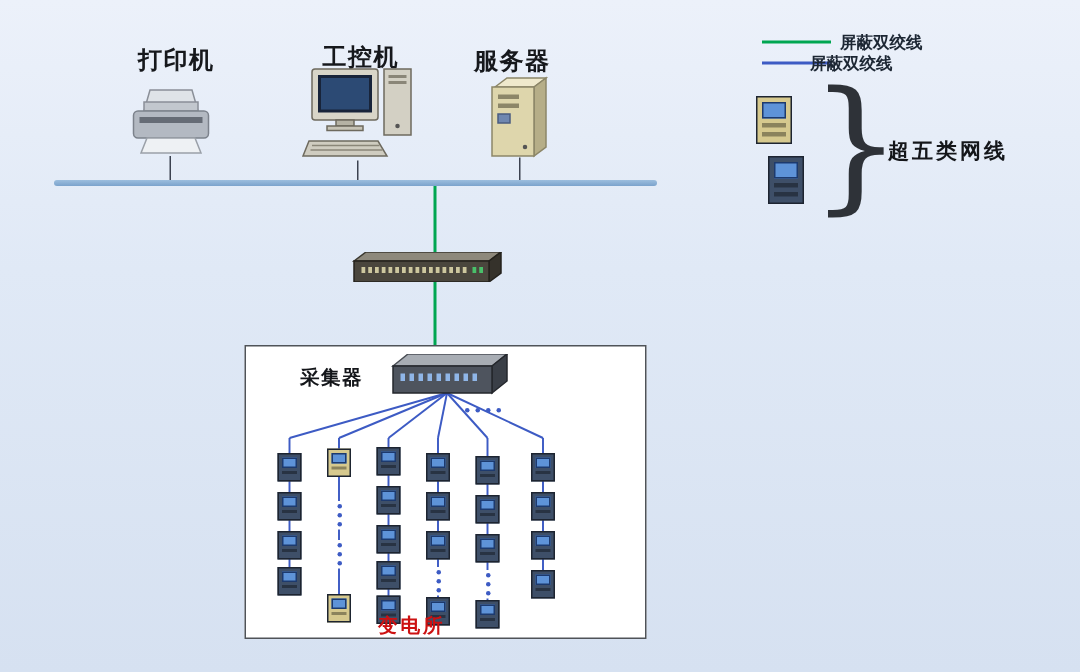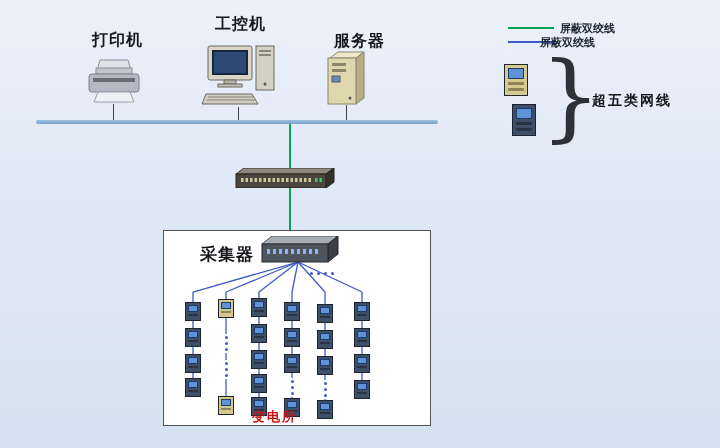--- a/index.html
+++ b/index.html
@@ -9,21 +9,21 @@
   .abs{position:absolute}
   .dev-label{position:absolute;font-weight:bold;font-size:16px;color:#16181c;
              letter-spacing:1px;font-family:Liberation Sans, sans-serif}
   .stub{position:absolute;width:1px;background:#3c4250}
   .bus{position:absolute;height:4px;border-radius:2px;
        background:linear-gradient(180deg,#9cbede,var(--bus))}
   .gline{position:absolute;width:2px;background:var(--cat5e-green)}
   .box{position:absolute;background:#ffffff;border:1px solid #4f5358}
   .collector-label,.substation-label,.sm-label{position:absolute;font-weight:bold;
        font-family:"Liberation Serif",serif;letter-spacing:1px}
-  .collector-label{font-size:17px;color:#14161a}
+  .collector-label{font-size:13px;color:#14161a}
   .substation-label{font-size:13px;color:var(--substation-red);letter-spacing:2px}
   .sm-label{font-size:14px;color:#14161a;letter-spacing:2px}
   .legend-label{position:absolute;font-size:11px;font-weight:bold;color:#1c2633;
                 font-family:"Liberation Serif",serif}
   .lsw{position:absolute;width:46px;height:2px}
   .sw-green{background:var(--cat5e-green)}
   .sw-blue{background:var(--stp-blue)}
   .meter{position:absolute;width:16px;height:19px;border:1px solid #1d2430;
          background:var(--meter-b-body);padding:2px 2px 0}
   .meter.a{background:var(--meter-a-body)}
@@ -43,22 +43,22 @@
          color:#2e3238}
   #wiring-svg{position:absolute;left:0;top:0;width:720px;height:448px;pointer-events:none}
   #meter-layer{position:absolute;left:0;top:0;width:0;height:0}
 </style>
 </head>
 <body>
 
 <div class="stage">
 
   <div class="dev-label" style="left:92px;top:30px">打印机</div>
-  <div class="dev-label" style="left:215px;top:14px">工控机</div>
-  <div class="dev-label" style="left:334px;top:31px">服务器</div>
+  <div class="dev-label" style="left:215px;top:28px">工控机</div>
+  <div class="dev-label" style="left:316px;top:31px">服务器</div>
 
   <div class="abs" style="left:84px;top:58px">
     <svg width="60" height="48" viewBox="0 0 60 48">
       <polygon points="16,2 44,2 48,16 12,16" fill="#dfe3e8" stroke="#8a8f98"></polygon>
       <rect x="12" y="10" width="36" height="6" fill="#c2c7ce" stroke="#8a8f98"></rect>
       <rect x="5" y="16" width="50" height="18" rx="3" fill="#b3b9c2" stroke="#7c828c"></rect>
       <rect x="9" y="20" width="42" height="4" fill="#666c76"></rect>
       <polygon points="14,34 46,34 50,44 10,44" fill="#eef1f4" stroke="#9aa0a8"></polygon>
     </svg>
   </div>

